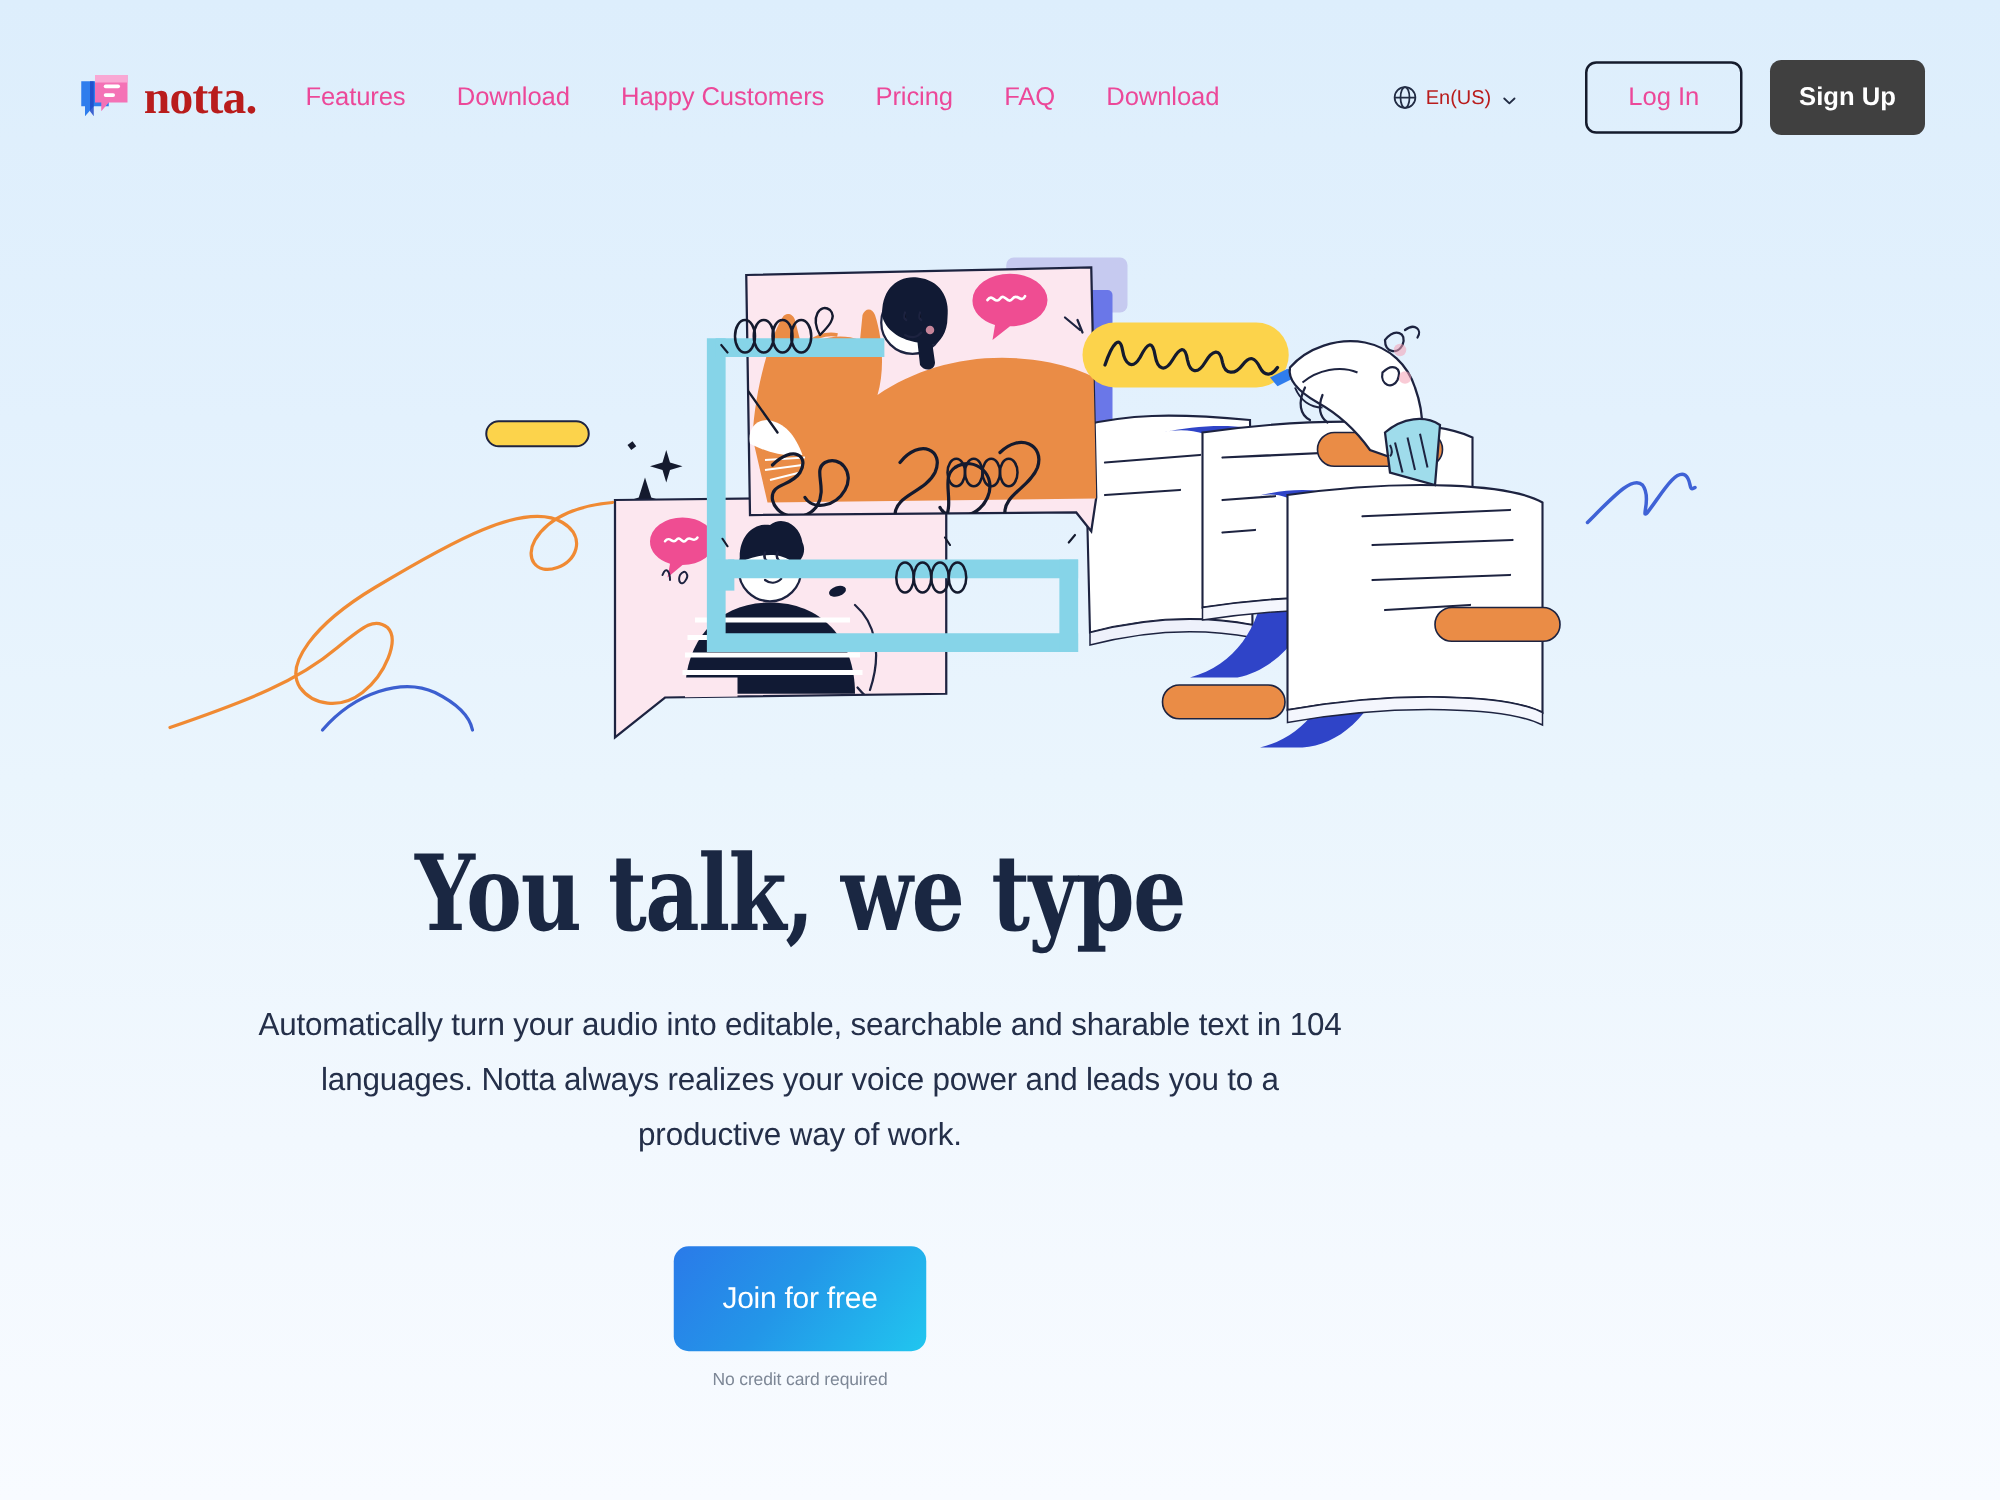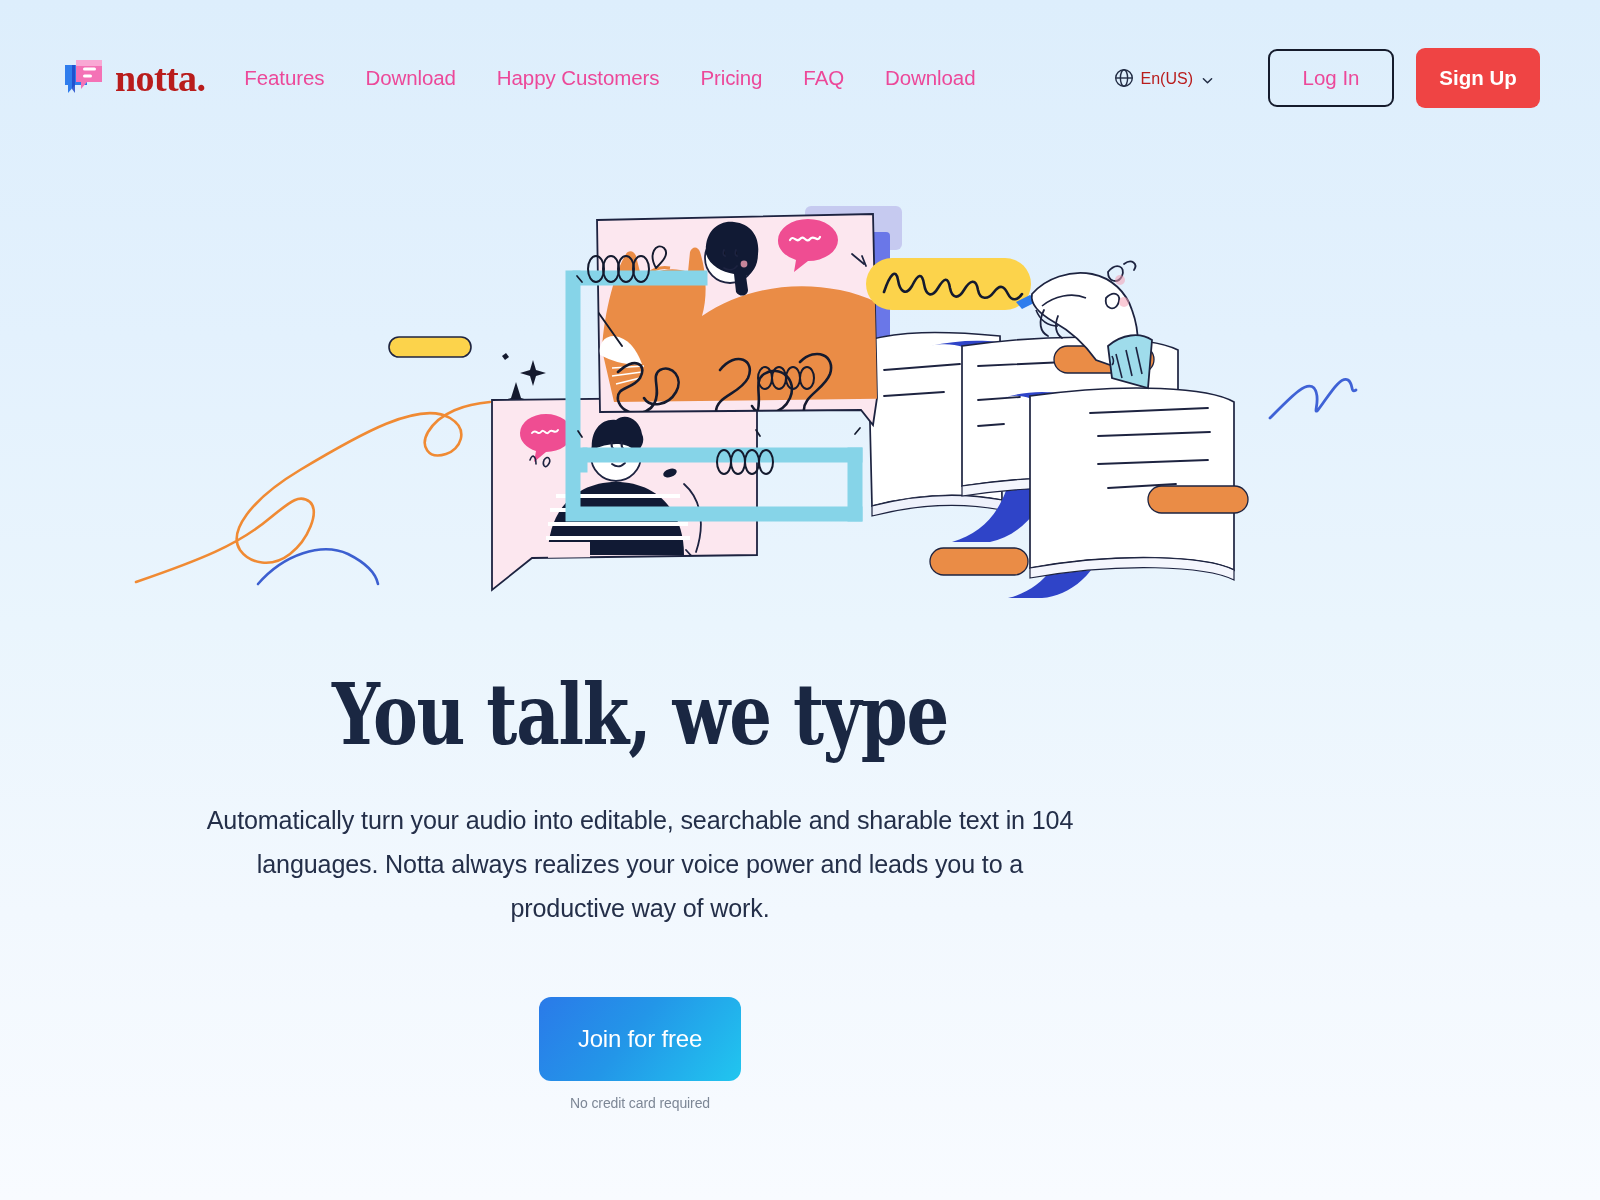--- a/index.html
+++ b/index.html
@@ -82,21 +82,21 @@
     display: flex;
     align-items: center;
     justify-content: center;
     margin-right: 22px;
   }
   .btn-signup {
     width: 124px;
     height: 60px;
     border: none;
     border-radius: 9px;
-    background: #ef4444;
+    background: #404040;
     color: #ffffff;
     font-size: 20.5px;
     font-weight: 600;
     cursor: pointer;
     font-family: "Liberation Sans", sans-serif;
     display: flex;
     align-items: center;
     justify-content: center;
   }
 

